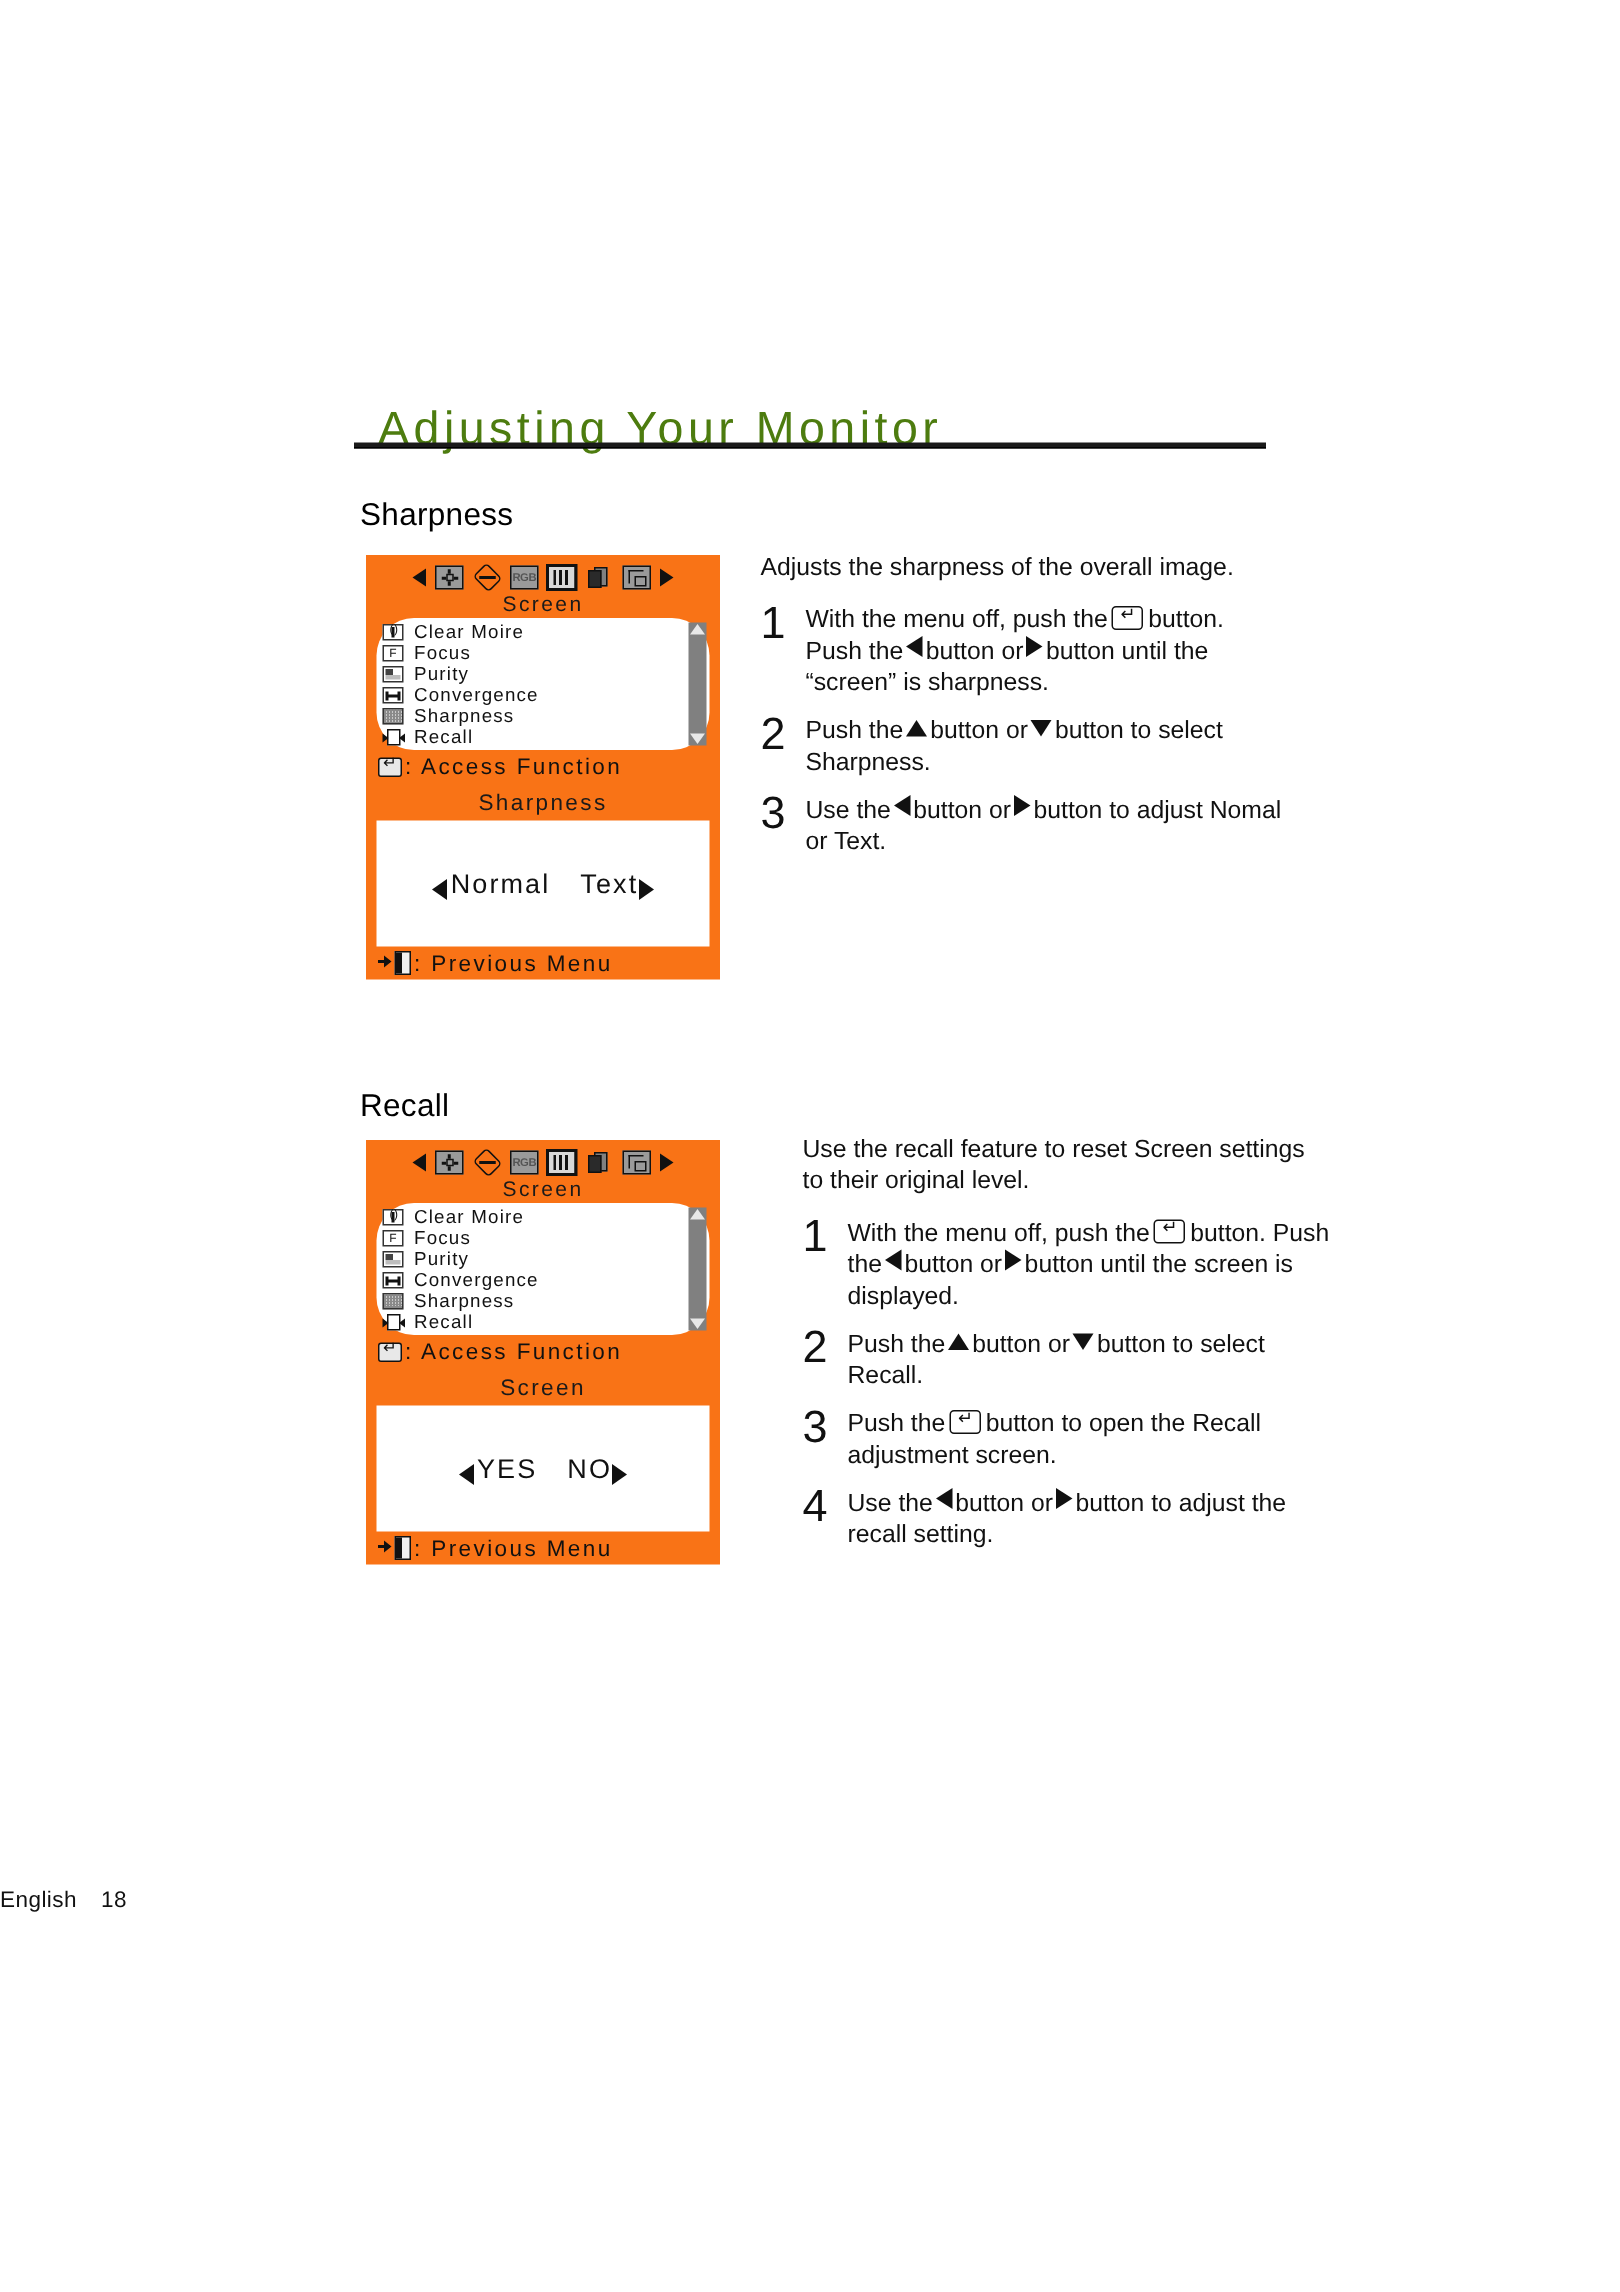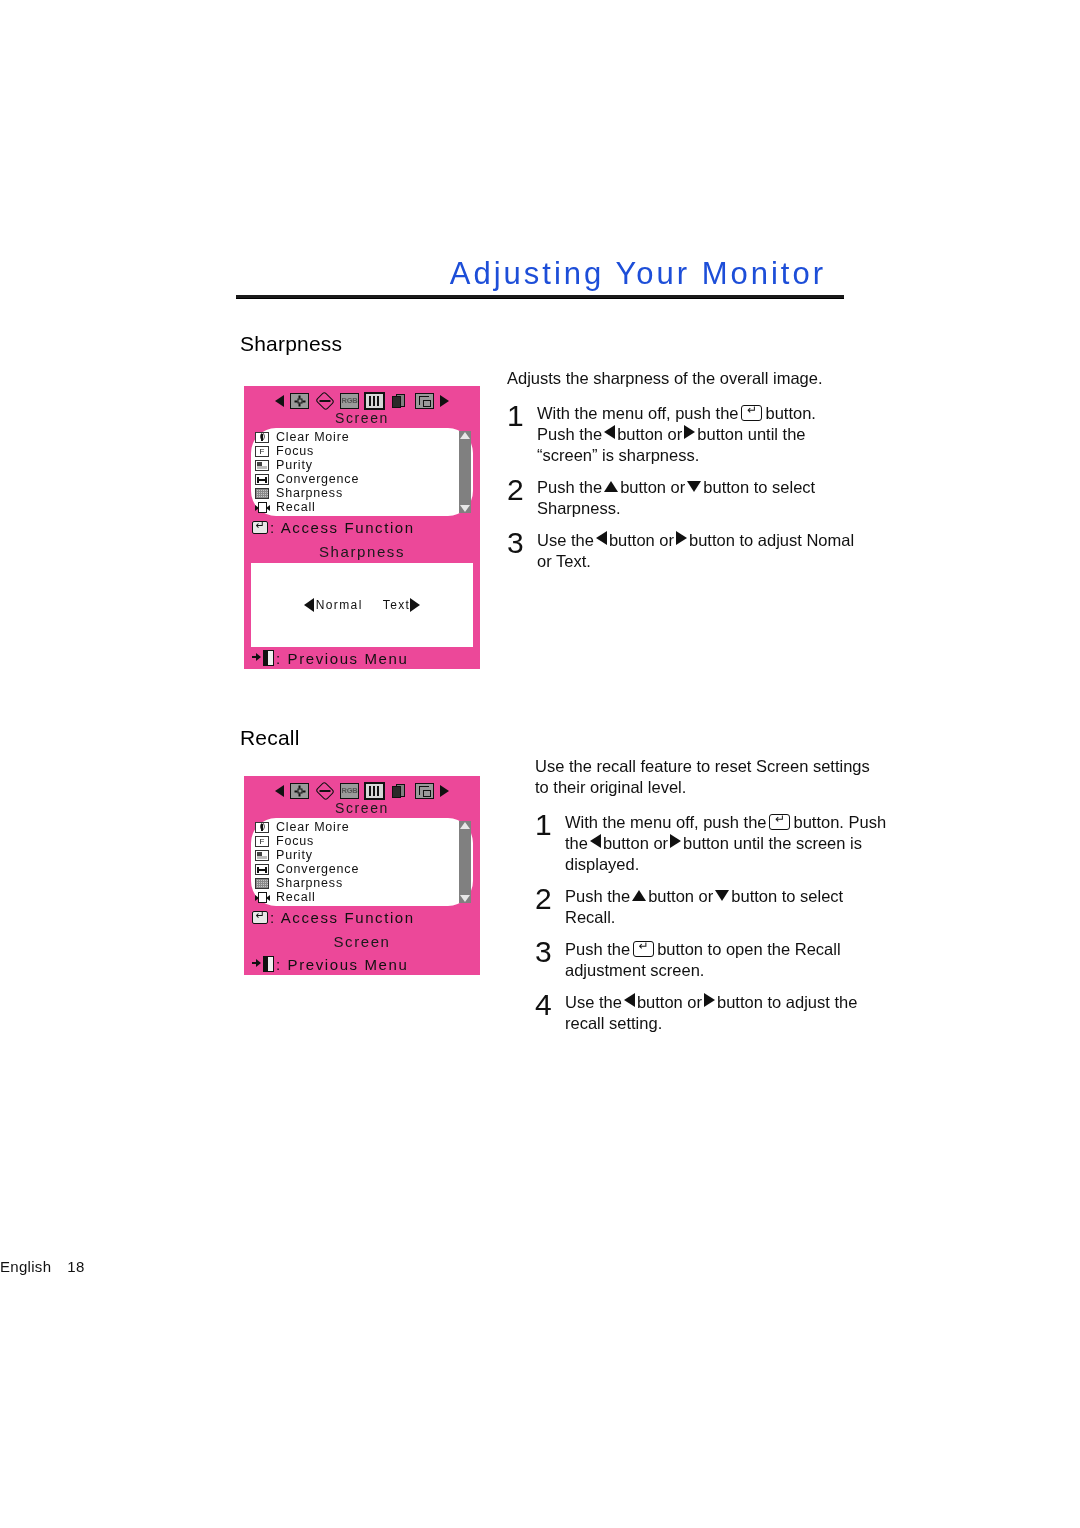--- a/index.html
+++ b/index.html
@@ -24,26 +24,26 @@
   }
 
   
   .page-header {
     position: absolute;
     left: 236px;
     top: 252px;
     width: 608px;
   }
   .page-header h1 {
-    margin: 4px;
+    margin: 16px;
     font-size: 31px;
     font-weight: 400;
     letter-spacing: 3.0px;
-    color: #1d4ed8;
-    text-align: right;
+    color: #4d7c0f;
+    text-align: left;
     line-height: 1.15;
     padding-right: 14px;
   }
   .header-rule {
     position: absolute;
     left: 236px;
     top: 295px;
     width: 608px;
     height: 3px;
     background: #1a1a1a;
@@ -57,25 +57,24 @@
     font-weight: 400;
     color: #000;
     letter-spacing: 0.2px;
   }
   #sec-sharpness-title { left: 240px; top: 332px; }
   #sec-recall-title    { left: 240px; top: 726px; }
 
   
   .osd {
     position: absolute;
-    background: #ec4899;
+    background: #f97316;
     width: 236px;
     box-sizing: border-box;
     font-family: "Liberation Sans", sans-serif;
-    margin-top: 16px;
   }
 
   
   .osd-tabs {
     display: flex;
     align-items: center;
     justify-content: center;
     gap: 6px;
     height: 22px;
     padding: 4px 6px 0 6px;
@@ -443,22 +442,22 @@
   .osd-canvas {
     background: #ffffff;
     margin: 0 7px;
     height: 84px;
     display: flex;
     align-items: center;
     justify-content: center;
   }
   .value-row {
     display: flex;
-    align-items: flex-start;
-    font-size: 12px;
+    align-items: flex-end;
+    font-size: 18px;
     letter-spacing: 1.4px;
     color: #111;
   }
   .tri-l {
     width: 0; height: 0;
     border-top: 7px solid transparent;
     border-bottom: 7px solid transparent;
     border-right: 10px solid #111;
     margin-right: 2px;
   }
@@ -707,20 +706,29 @@
     </div>
 
     <div class="osd-foot">
       <span class="enter-key"></span>
       <span class="osd-foot-label">: Access Function</span>
     </div>
   </div>
 
   <div class="osd" style="left:244px; top:912px;">
     <div class="osd-title">Screen</div>
+    <div class="osd-canvas">
+      <div class="value-row">
+        <span class="tri-l"></span>
+        <span>YES</span>
+        <span class="val-gap"></span>
+        <span>NO</span>
+        <span class="tri-r"></span>
+      </div>
+    </div>
     <div class="osd-foot">
       <span class="exit-key">
         <span class="arrow"></span>
           <span class="door"></span>
       </span>
       <span class="osd-foot-label">: Previous Menu</span>
     </div>
   </div>
 
   <div class="instr" style="left:525px; top:756px; width:355px;">

